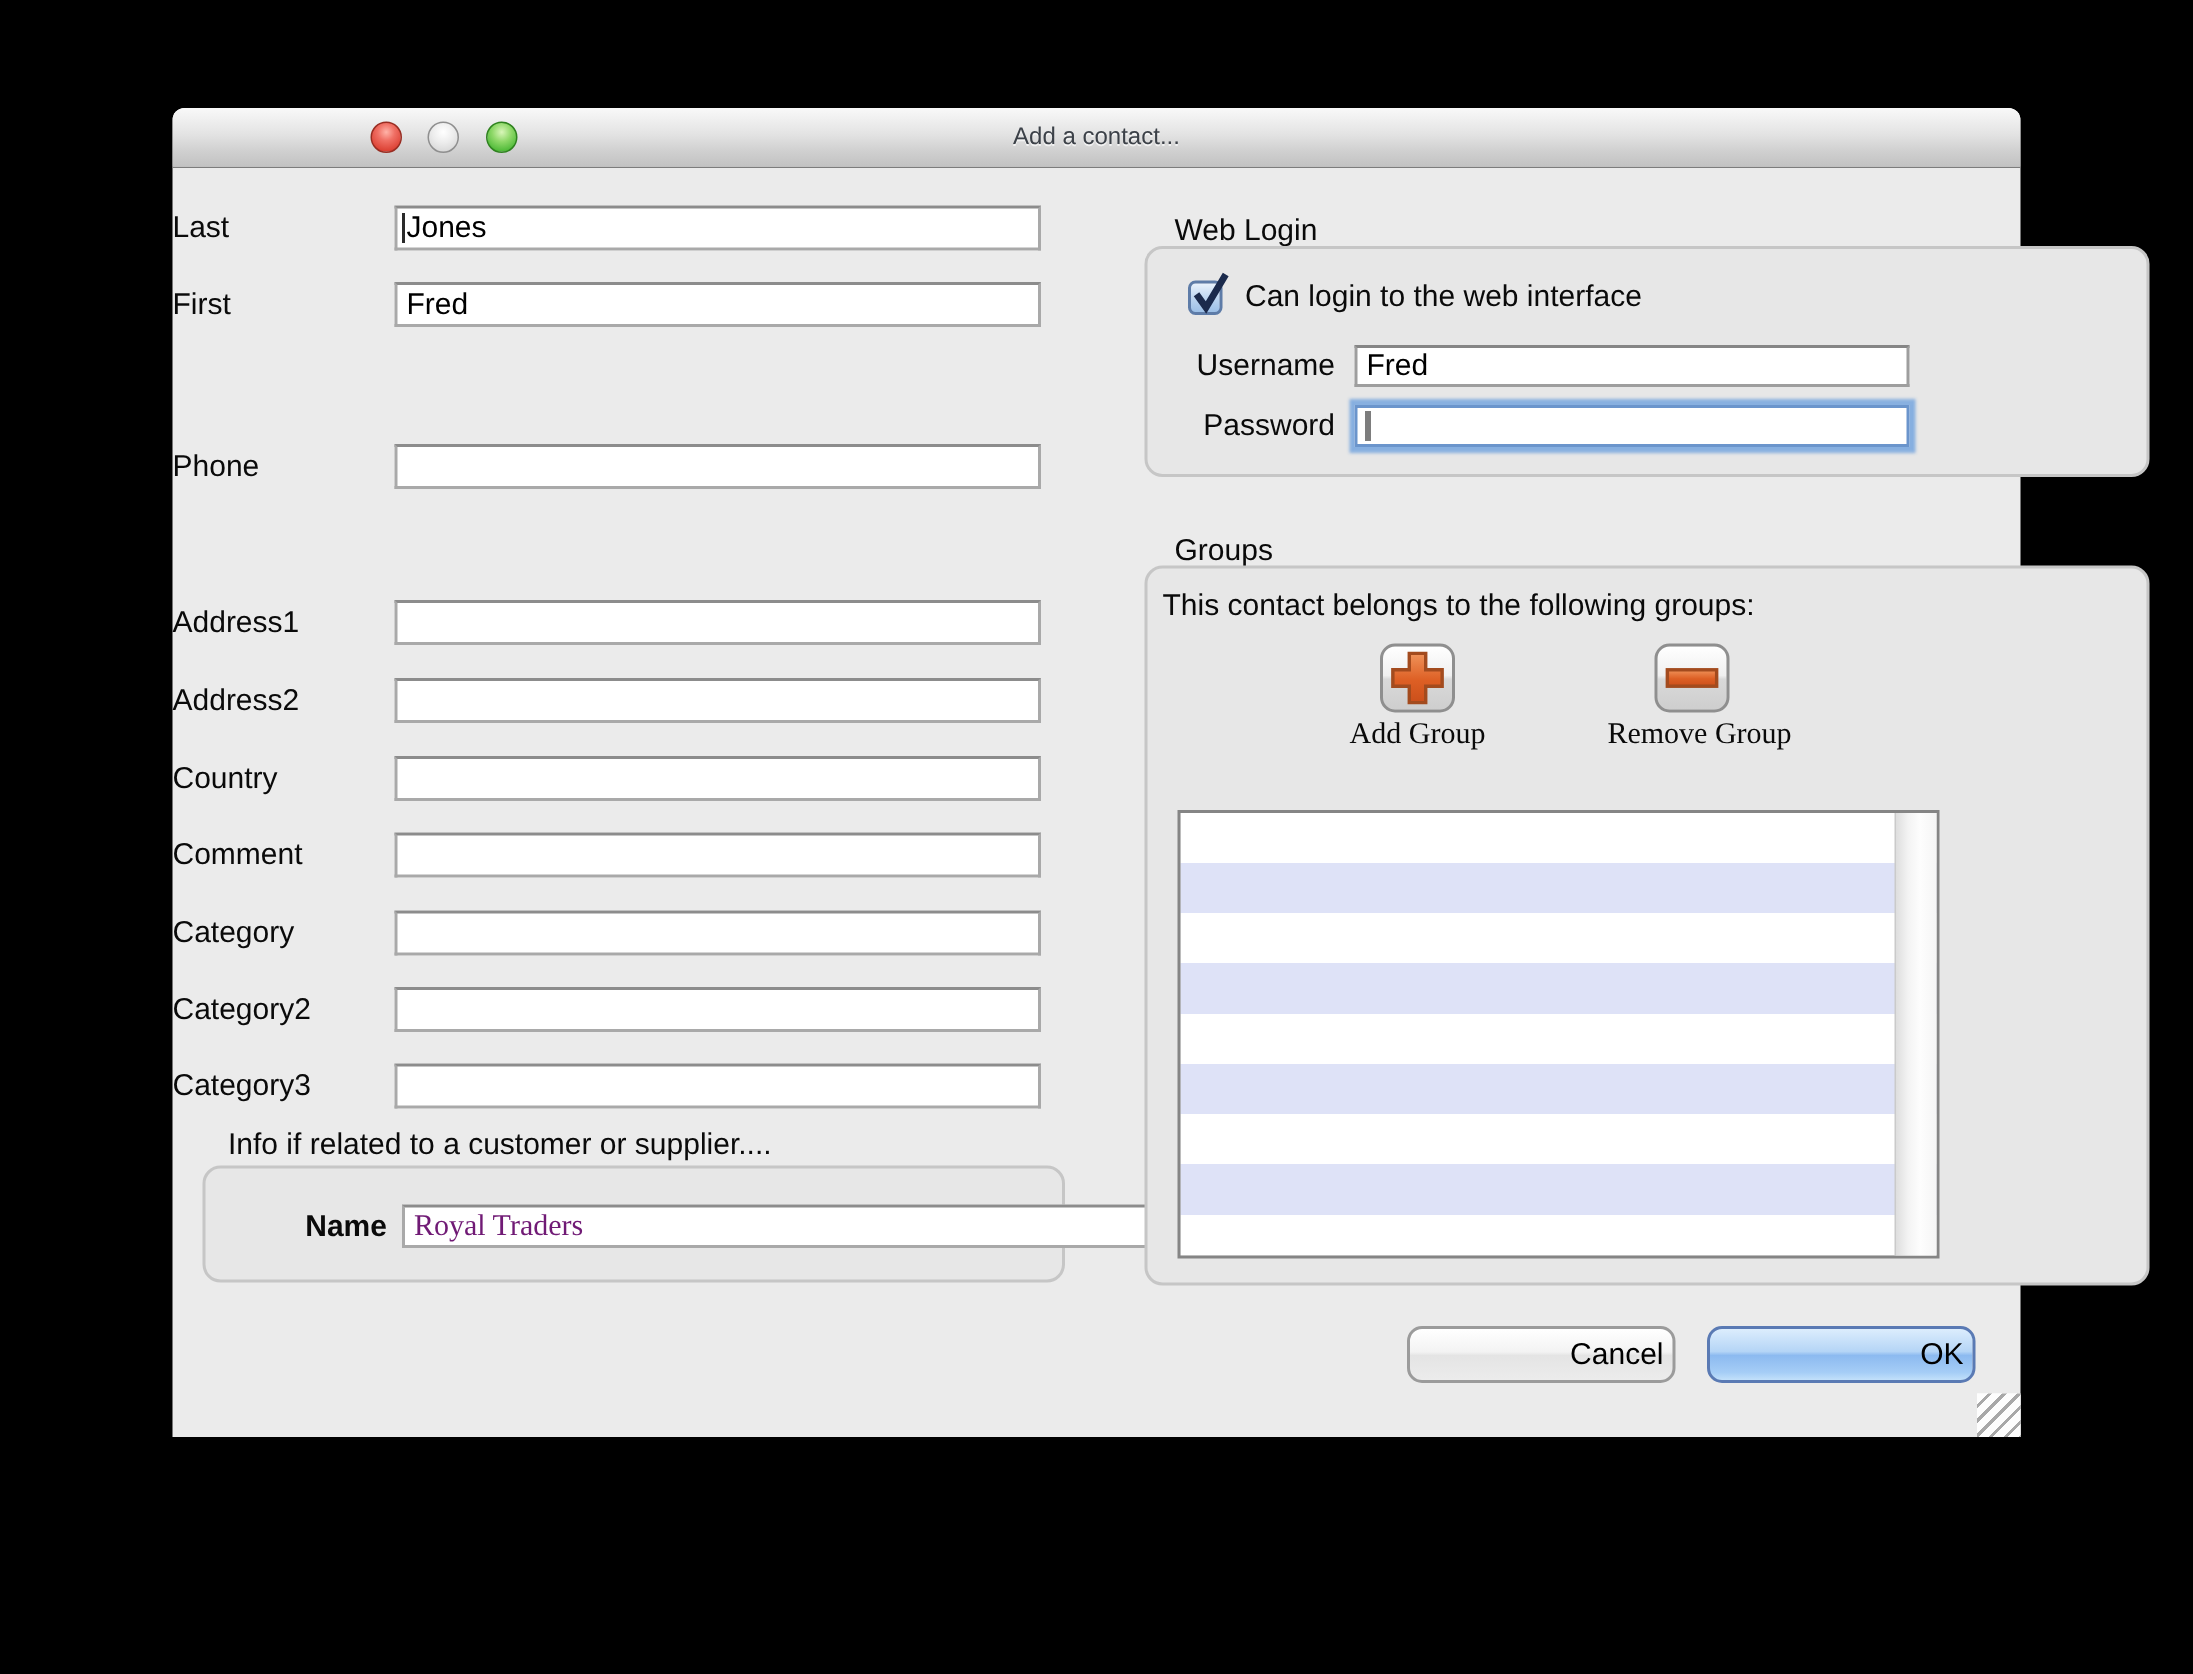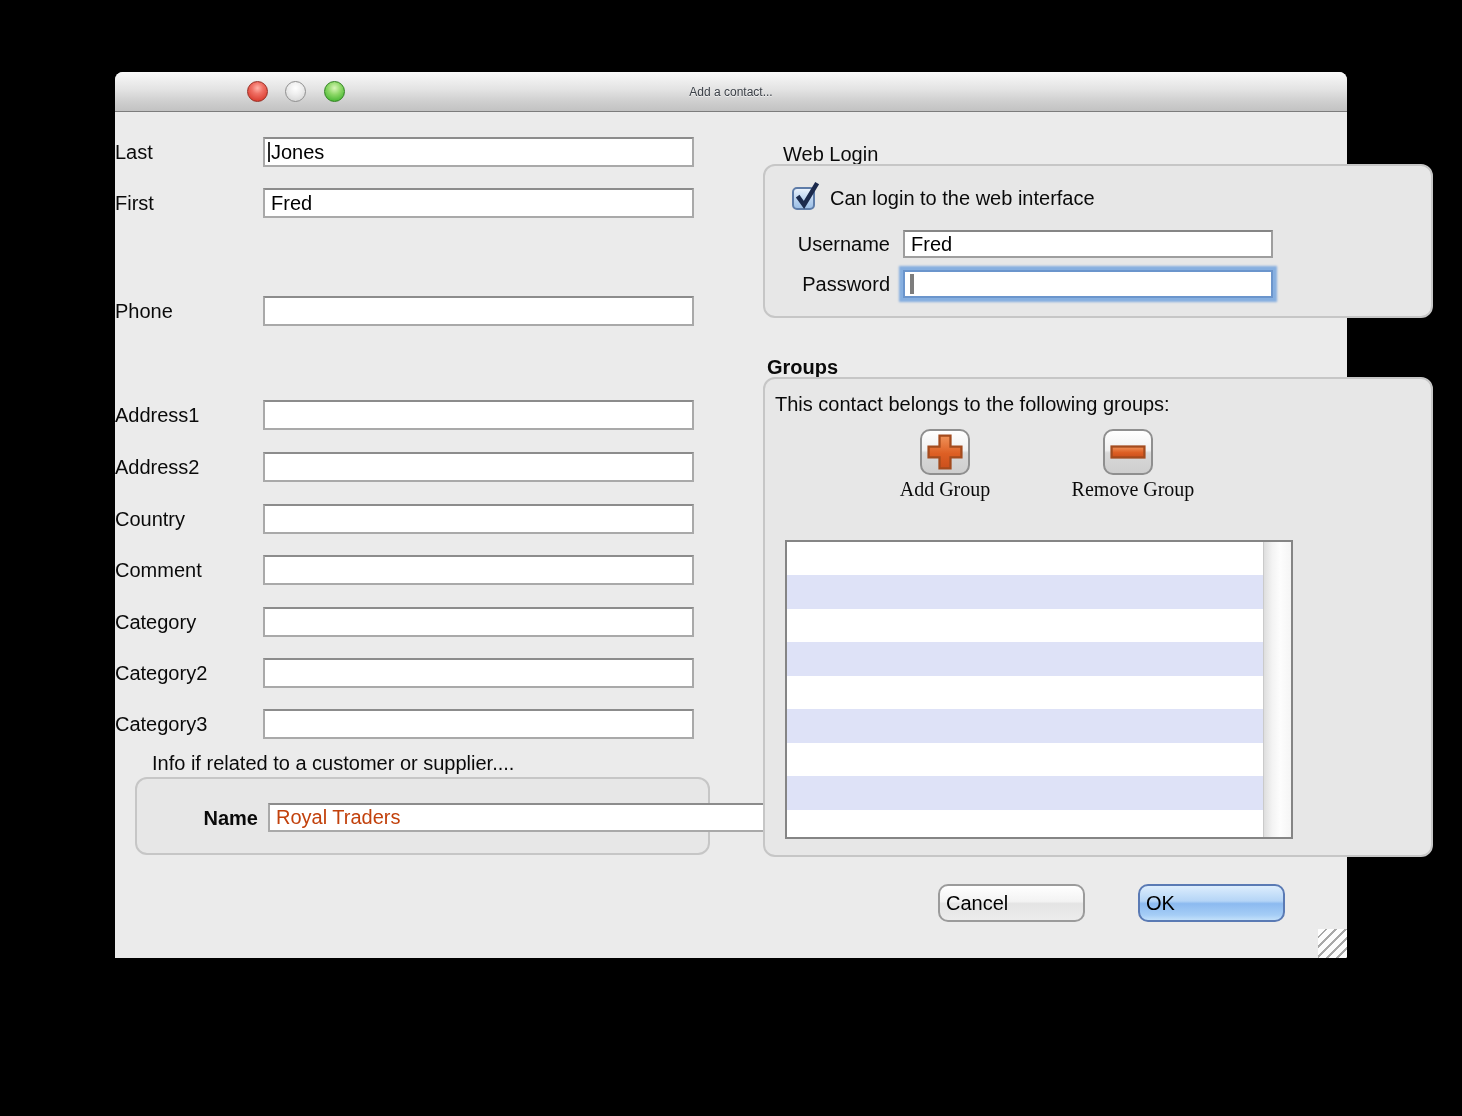--- a/index.html
+++ b/index.html
@@ -16,21 +16,21 @@
   
   .titlebar{
     position:absolute;left:0;top:0;width:100%;height:40px;
     border-radius:8px 8px 0 0;
     background:linear-gradient(180deg,#f9f9f9 0%,#e3e3e3 45%,#cfcfcf 75%,#c2c2c2 100%);
     border-bottom:1px solid #7c7c7c;
     box-sizing:border-box;
   }
   .title{
     position:absolute;left:0;right:0;top:0;height:40px;line-height:40px;
-    text-align:center;font-size:12px;color:#3c4148;
+    text-align:center;font-size:16px;color:#3c4148;
     text-shadow:0 1px 0 rgba(255,255,255,.65);
   }
   .light{position:absolute;top:9px;width:21px;height:21px;border-radius:50%;box-sizing:border-box;}
   .light.red{left:132px;border:1px solid #992d22;
     background:radial-gradient(circle at 50% 32%,#ffb3a8 0%,#f07065 35%,#dd4437 75%,#c93327 100%);}
   .light.gray{left:170px;border:1px solid #8f8f8f;
     background:radial-gradient(circle at 50% 32%,#ffffff 0%,#ececec 45%,#cfcfcf 100%);}
   .light.green{left:209px;border:1px solid #2f821f;
     background:radial-gradient(circle at 50% 32%,#d9f6b9 0%,#8ed868 40%,#4db937 80%,#3da52c 100%);}
 
@@ -48,21 +48,21 @@
   }
   .caret{position:absolute;pointer-events:none;}
 
   
   .info-heading{position:absolute;left:37px;top:679px;height:24px;line-height:24px;text-align:right;}
   .infobox{left:20px;top:705px;width:575px;height:78px;}
   .name-label{position:absolute;left:0;top:731px;width:143px;height:30px;line-height:30px;text-align:right;font-weight:bold;}
   .name-input{
     position:absolute;left:153px;top:731px;width:500px;height:29px;box-sizing:border-box;
     background:#fff;border:2px solid #a9a9a9;border-top-color:#8c8c8c;
-    font-family:Liberation Sans, sans-serif;font-size:20px;color:#c2410c;padding:0 6px;outline:none;
+    font-family:Liberation Serif, serif;font-size:20px;color:#701a75;padding:0 6px;outline:none;
   }
 
   
   .wl-label{position:absolute;left:668px;top:70px;height:24px;line-height:24px;}
   .wlbox{left:648px;top:92px;width:670px;height:154px;}
   .checkbox{
     position:absolute;left:677px;top:115px;width:23px;height:23px;box-sizing:border-box;
     border:2px solid #5e7ca8;border-radius:5px;
     background:linear-gradient(180deg,#e9f2fc 0%,#bad3ef 55%,#9cbfe6 100%);
   }
@@ -73,21 +73,21 @@
     position:absolute;left:788px;width:370px;height:28px;box-sizing:border-box;
     background:#fff;border:2px solid #9e9e9e;border-top-color:#868686;
     font-family:"Liberation Sans",sans-serif;font-size:20px;color:#000;padding:0 6px;outline:none;
   }
   .wl-input.focused{
     border:2px solid #6b95cc;
     box-shadow:0 0 2px 4px rgba(116,164,222,.85);
   }
 
   
-  .gr-label{position:absolute;left:652px;top:283px;height:24px;line-height:24px;font-weight:bold;}
+  .gr-label{position:absolute;left:668px;top:283px;height:24px;line-height:24px;}
   .grbox{left:648px;top:305px;width:670px;height:480px;}
   .gr-heading{position:absolute;left:660px;top:319px;height:26px;line-height:26px;}
   .iconbtn{
     position:absolute;top:357px;width:50px;height:46px;box-sizing:border-box;
     border:2px solid #8f8f8f;border-radius:10px;
     background:linear-gradient(180deg,#ffffff 0%,#f0f0f0 46%,#d9d9d9 52%,#cecece 100%);
     padding:0;cursor:pointer;
   }
   .iconbtn.add{left:805px;}
   .iconbtn.remove{left:988px;}
@@ -101,22 +101,22 @@
     background:repeating-linear-gradient(180deg,#ffffff 0px,#ffffff 33px,#dee2f7 33px,#dee2f7 67px);
   }
   .vscroll{
     position:absolute;right:0;top:0;bottom:0;width:27px;
     background:linear-gradient(90deg,#dedede 0%,#f3f3f3 30%,#fdfdfd 60%,#f5f5f5 100%);
     border-left:1px solid #cacaca;
   }
 
   
   .btn{
-    position:absolute;top:812px;width:147px;height:38px;box-sizing:border-box;border-radius:10px;
-    font-family:"Liberation Sans",sans-serif;font-size:20px;color:#000;text-align:left;cursor:pointer;
+    position:absolute;top:812px;width:179px;height:38px;box-sizing:border-box;border-radius:10px;
+    font-family:"Liberation Sans",sans-serif;font-size:20px;color:#000;text-align:right;cursor:pointer;
   }
   .btn.cancel{
     left:823px;border:2px solid #9b9b9b;
     background:linear-gradient(180deg,#ffffff 0%,#f3f3f3 45%,#e4e4e4 52%,#ececec 100%);
   }
   .btn.ok{
     left:1023px;border:2px solid #5a7ab4;
     background:linear-gradient(180deg,#dcedfd 0%,#b5d5f6 44%,#8cbaf0 52%,#a5cdf6 85%,#c2e0fa 100%);
   }
   .grip{

